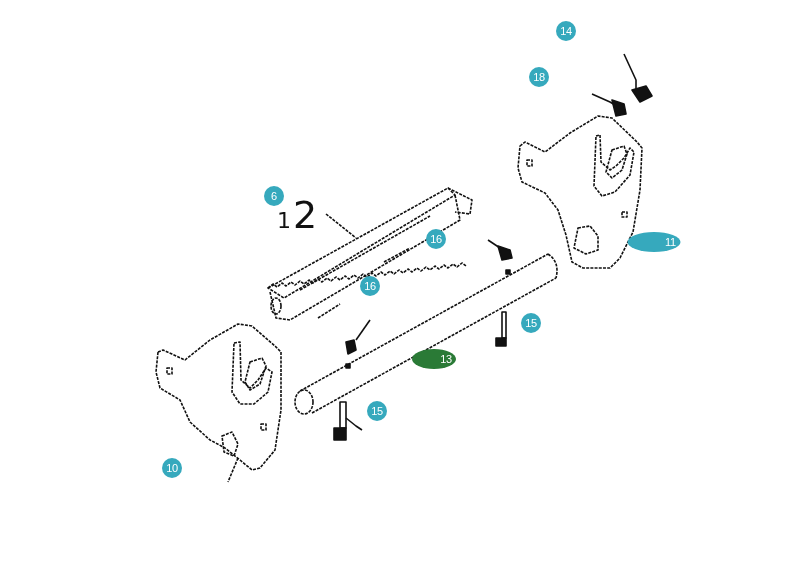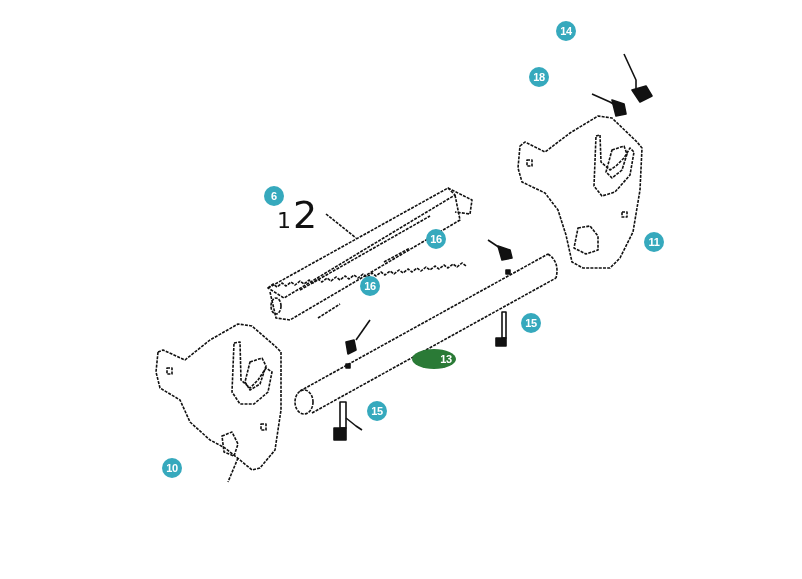--- a/index.html
+++ b/index.html
@@ -1,20 +1,20 @@
 <!DOCTYPE html>
 <html><head>
 <meta charset="utf-8">
 <style>
   html, body { margin:0; padding:0; background:#ffffff; }
   body { width:802px; height:579px; position:relative; overflow:hidden; font-family:"Liberation Sans", sans-serif; }
   #diagram { position:absolute; left:0; top:0; width:802px; height:579px; }
   .badge {
     position:absolute; width:20px; height:20px; border-radius:50%;
-    color:#fff; font-size:11px; font-weight:bold; display:flex;
+    color:#fff; font-size:11px; font-weight:normal; display:flex;
     align-items:center; justify-content:center; letter-spacing:-0.3px;
     transform:translate(-50%,-50%); cursor:pointer;
   }
   .callout-num { position:absolute; font-family:"DejaVu Sans", sans-serif; font-size:38px; color:#111; line-height:1; }
 </style>
 </head>
 <body>
 
 <svg id="diagram" viewBox="0 0 802 579" xmlns="http://www.w3.org/2000/svg">
   <g fill="none" stroke="#111" stroke-width="1.6" stroke-linejoin="round" stroke-dasharray="3 1.2">
@@ -78,19 +78,19 @@
 </svg>
 
 <div class="callout-num" style="left:277px;top:210px;font-size:22px;">1</div>
 <div class="callout-num" style="left:293px;top:196px;">2</div>
 
 <div id="badges">
     <div class="badge" style="left: 566px; top: 31px; background: rgb(54, 169, 189);">14</div>
     <div class="badge" style="left: 539px; top: 77px; background: rgb(54, 169, 189);">18</div>
     <div class="badge" style="left: 274px; top: 196px; background: rgb(54, 169, 189);">6</div>
     <div class="badge" style="left: 436px; top: 239px; background: rgb(54, 169, 189);">16</div>
-    <div class="badge" style="left: 654px; top: 242px; background: rgb(54, 169, 189);">11</div>
+    <div class="badge" style="left: 654px; top: 242px; background: rgb(54, 169, 189); padding-left: 33px;">11</div>
     <div class="badge" style="left: 370px; top: 286px; background: rgb(54, 169, 189);">16</div>
     <div class="badge" style="left: 531px; top: 323px; background: rgb(54, 169, 189);">15</div>
     <div class="badge" style="left: 434px; top: 359px; background: rgb(42, 122, 54); padding-left: 24px;">13</div>
     <div class="badge" style="left: 377px; top: 411px; background: rgb(54, 169, 189);">15</div>
     <div class="badge" style="left: 172px; top: 468px; background: rgb(54, 169, 189);">10</div>
   </div>
 
 </body></html>

